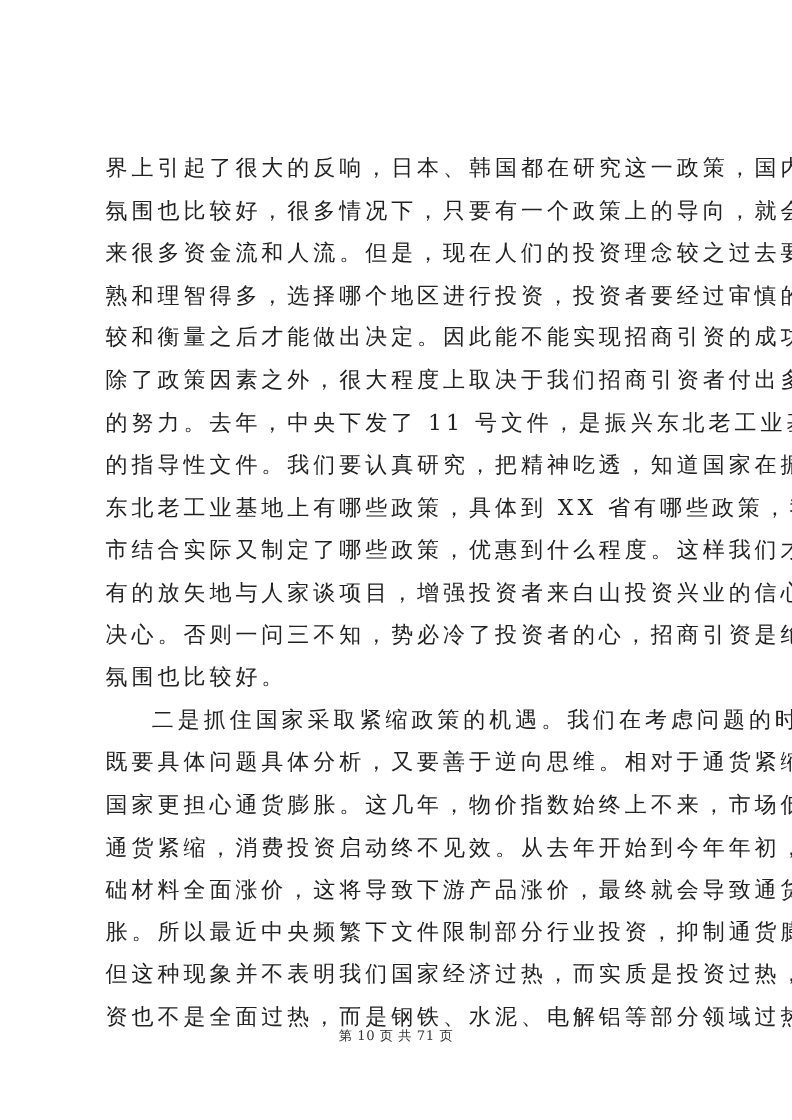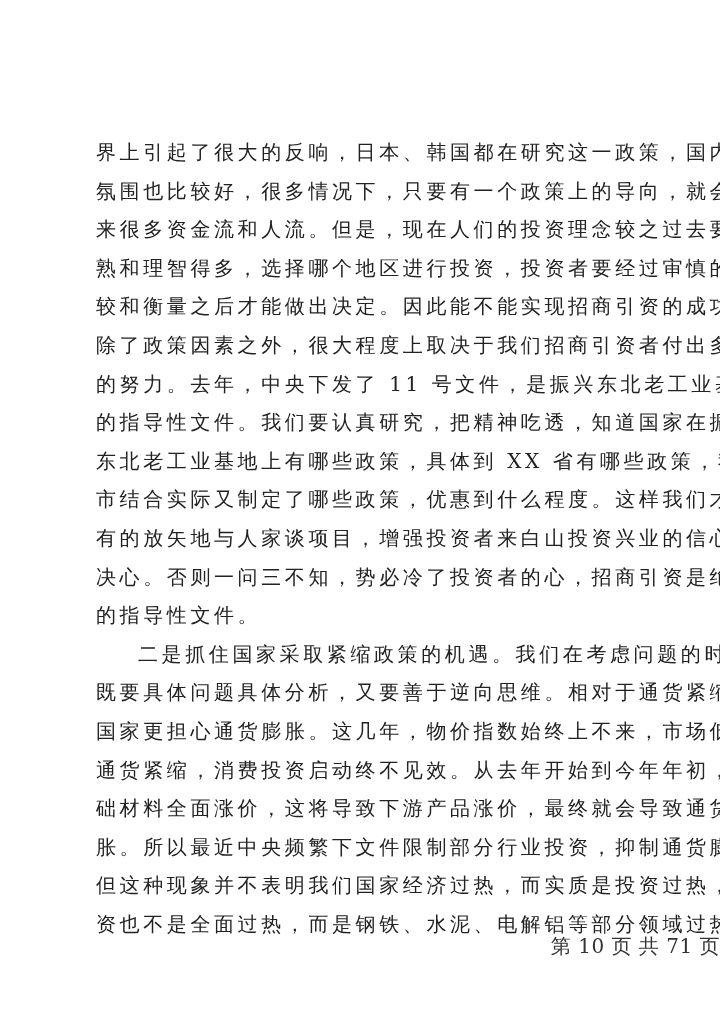--- a/index.html
+++ b/index.html
@@ -37,22 +37,22 @@
     color: #222222;
   }
   .line.indent {
     padding-left: 42px;
   }
   .footer {
     position: absolute;
     left: 0;
     width: 720px;
     top: 933px;
-    text-align: right;
-    font-size: 20px;
+    text-align: center;
+    font-size: 12px;
     color: #333333;
     letter-spacing: 0.5px;
   }
 </style>
 </head>
 <body>
 
 <div class="page">
   <div class="body-text">
 
@@ -62,21 +62,21 @@
       <span class="line">来很多资金流和人流。但是，现在人们的投资理念较之过去要成</span>
       <span class="line">熟和理智得多，选择哪个地区进行投资，投资者要经过审慎的比</span>
       <span class="line">较和衡量之后才能做出决定。因此能不能实现招商引资的成功，</span>
       <span class="line">除了政策因素之外，很大程度上取决于我们招商引资者付出多大</span>
       <span class="line">的努力。去年，中央下发了 11 号文件，是振兴东北老工业基地</span>
       <span class="line">的指导性文件。我们要认真研究，把精神吃透，知道国家在振兴</span>
       <span class="line">东北老工业基地上有哪些政策，具体到 XX 省有哪些政策，我们 XX</span>
       <span class="line">市结合实际又制定了哪些政策，优惠到什么程度。这样我们才能</span>
       <span class="line">有的放矢地与人家谈项目，增强投资者来白山投资兴业的信心和</span>
       <span class="line">决心。否则一问三不知，势必冷了投资者的心，招商引资是绝对</span>
-      <span class="line">的指导性文件。</span>
+      <span class="line">氛围也比较好。</span>
     </div>
 
     <div>
       <span class="line indent">二是抓住国家采取紧缩政策的机遇。我们在考虑问题的时候，</span>
       <span class="line">既要具体问题具体分析，又要善于逆向思维。相对于通货紧缩，</span>
       <span class="line">国家更担心通货膨胀。这几年，物价指数始终上不来，市场低迷，</span>
       <span class="line">通货紧缩，消费投资启动终不见效。从去年开始到今年年初，基</span>
       <span class="line">础材料全面涨价，这将导致下游产品涨价，最终就会导致通货膨</span>
       <span class="line">胀。所以最近中央频繁下文件限制部分行业投资，抑制通货膨胀。</span>
       <span class="line">但这种现象并不表明我们国家经济过热，而实质是投资过热，投</span>

